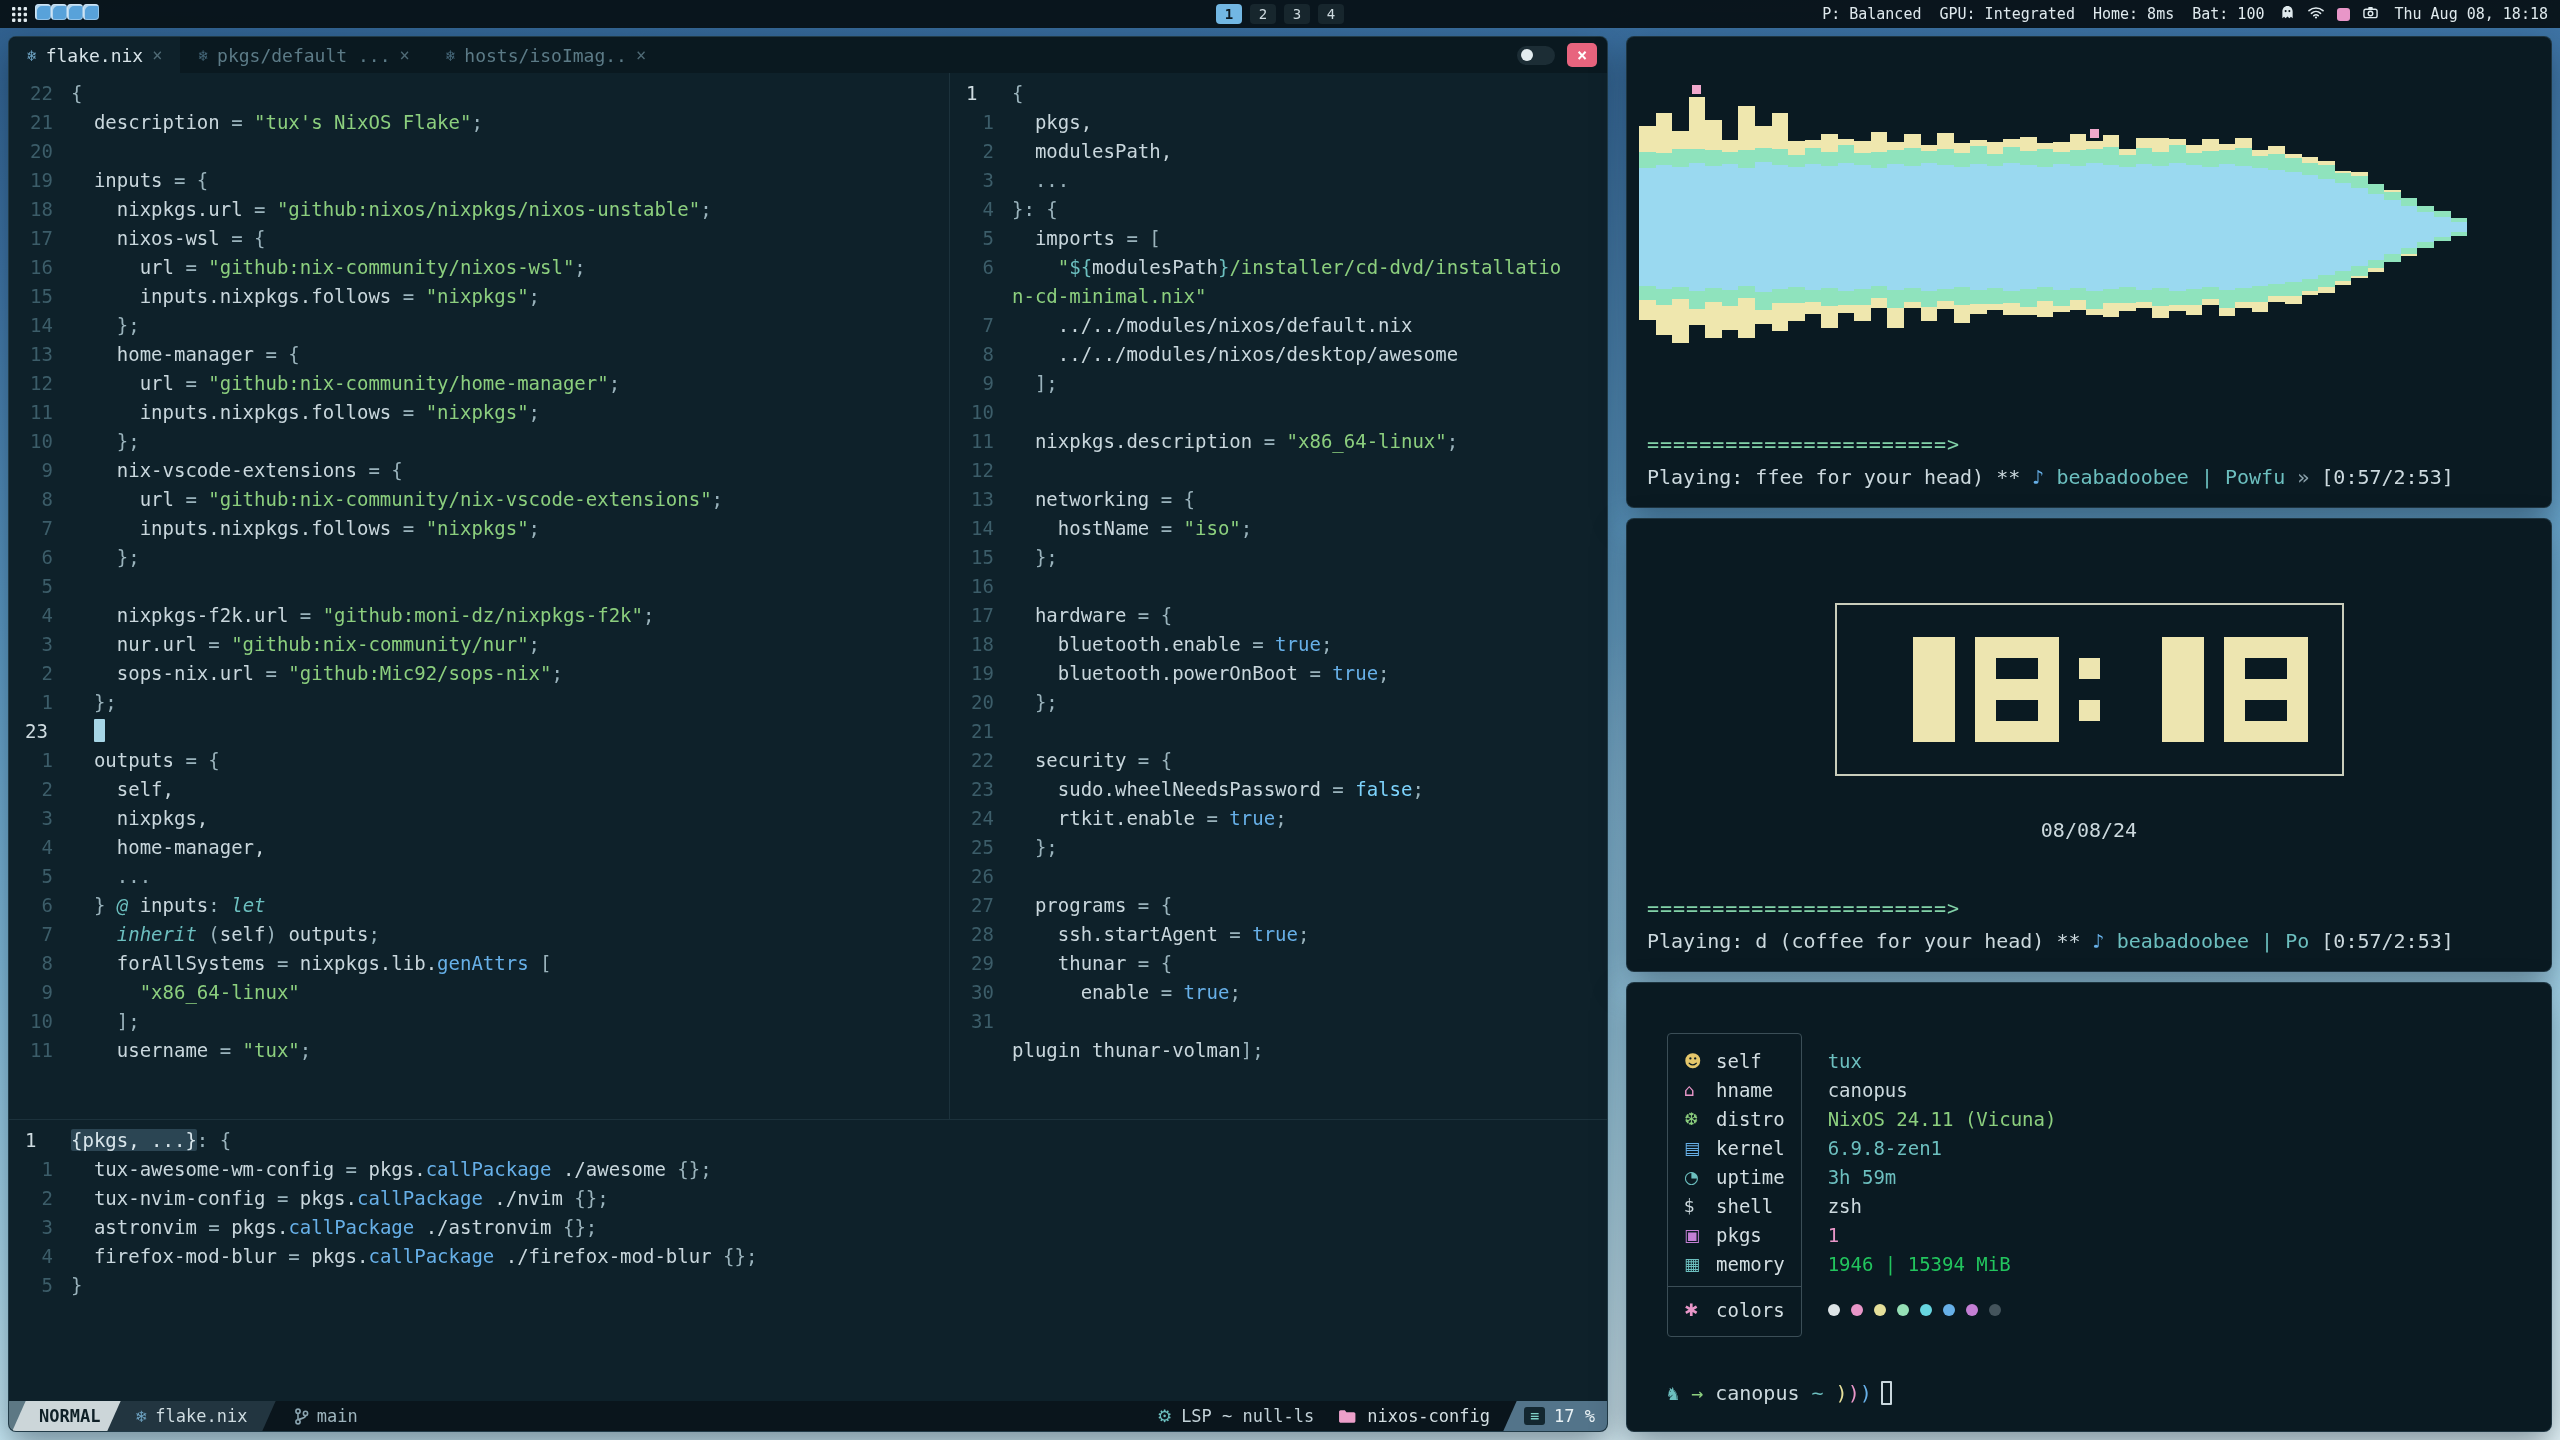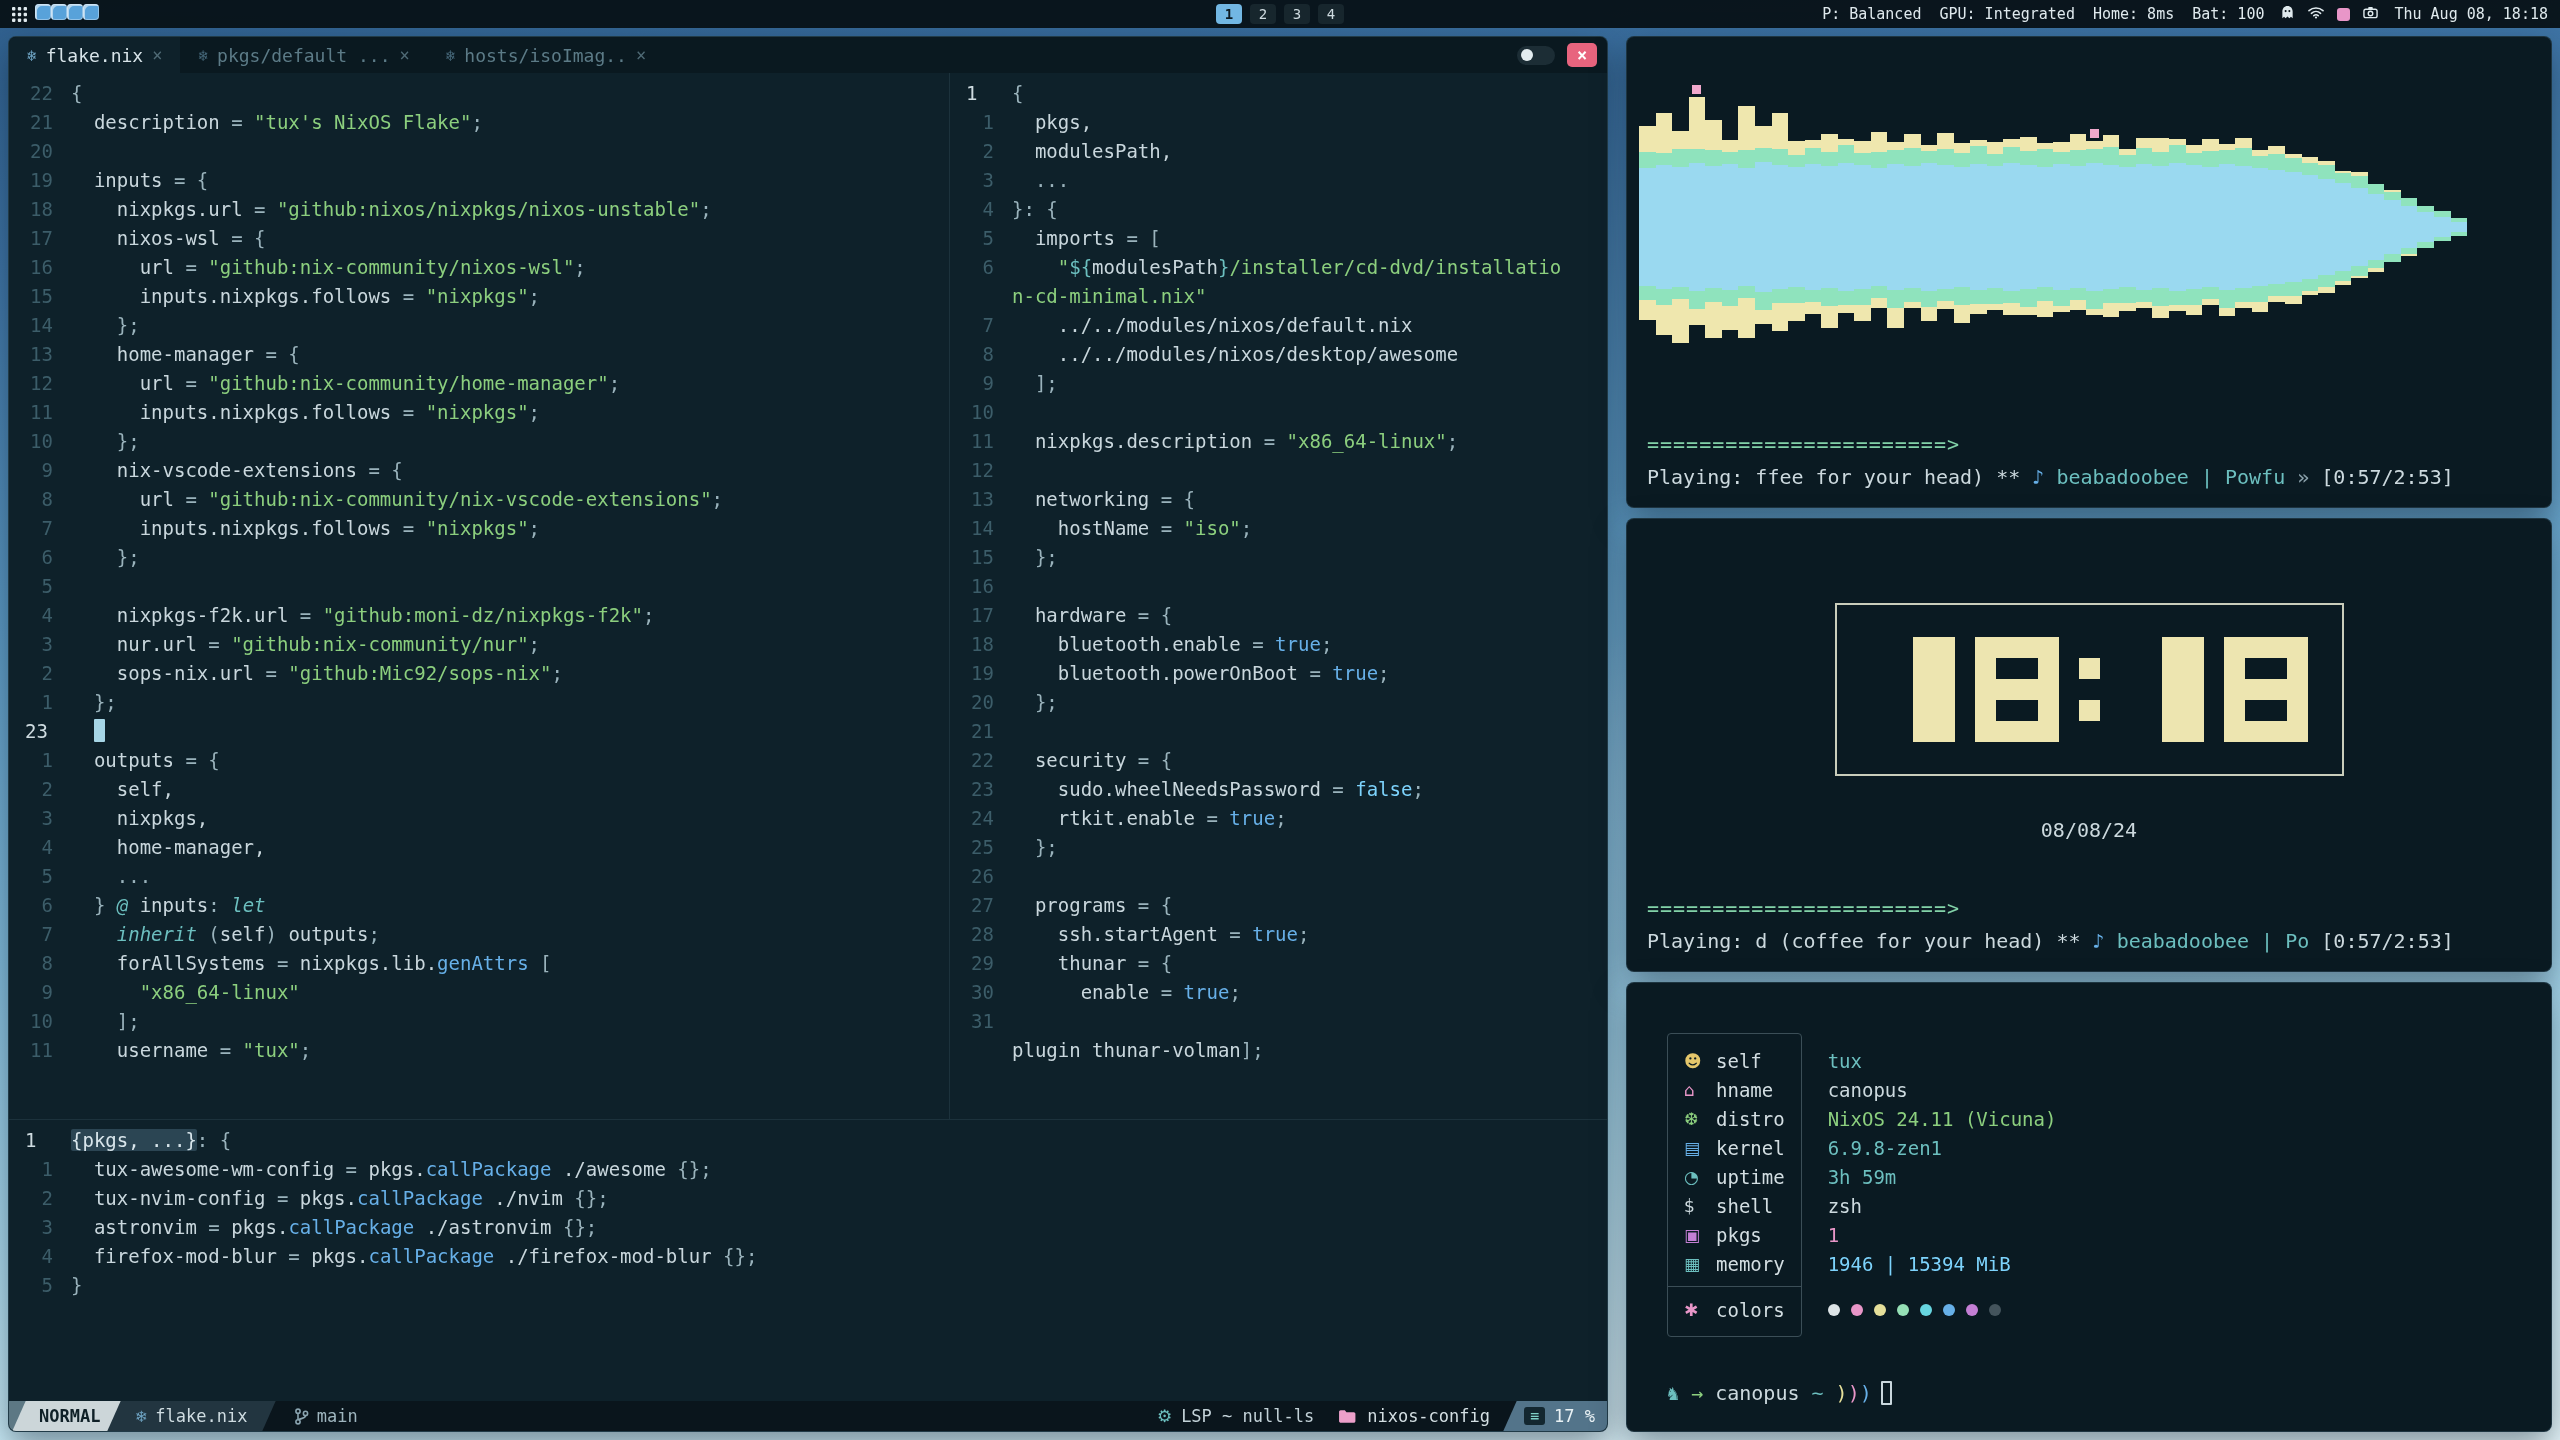--- a/index.html
+++ b/index.html
@@ -876,21 +876,21 @@
         <div class="f-row"><span class="f-icon" style="color: rgb(232, 150, 200);">✱</span><span class="f-label">colors</span></div>
       </div>
     <div class="fetch-values" id="fetch-values">
         <div class="f-val" style="color: rgb(108, 191, 191);">tux</div>
         <div class="f-val" style="color: rgb(204, 217, 222);">canopus</div>
         <div class="f-val" style="color: rgb(140, 207, 126);">NixOS 24.11 (Vicuna)</div>
         <div class="f-val" style="color: rgb(108, 191, 191);">6.9.8-zen1</div>
         <div class="f-val" style="color: rgb(108, 191, 191);">3h 59m</div>
         <div class="f-val" style="color: rgb(204, 217, 222);">zsh</div>
         <div class="f-val" style="color: rgb(232, 150, 200);">1</div>
-        <div class="f-val" style="color: #7dd3fc;">1946 | 15394 MiB</div>
+        <div class="f-val" style="color: #22c55e;">1946 | 15394 MiB</div>
         <div class="f-vsep"></div>
         <div class="f-dots">
           <span class="dot" style="background: rgb(221, 228, 231);"></span>
           <span class="dot" style="background: rgb(232, 150, 200);"></span>
           <span class="dot" style="background: rgb(229, 223, 154);"></span>
           <span class="dot" style="background: rgb(150, 224, 182);"></span>
           <span class="dot" style="background: rgb(103, 214, 224);"></span>
           <span class="dot" style="background: rgb(103, 176, 232);"></span>
           <span class="dot" style="background: rgb(196, 127, 213);"></span>
           <span class="dot" style="background: rgb(68, 84, 92);"></span>

